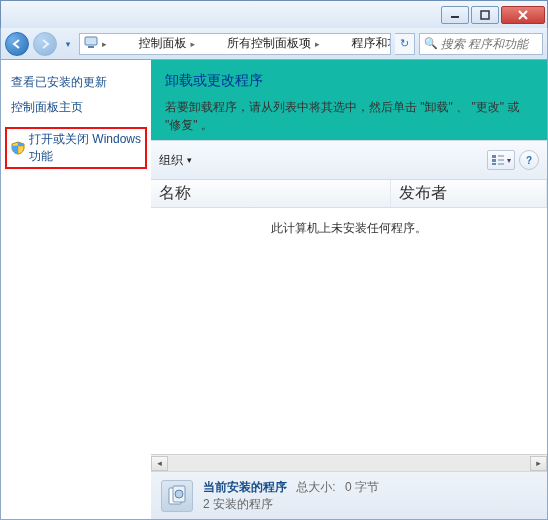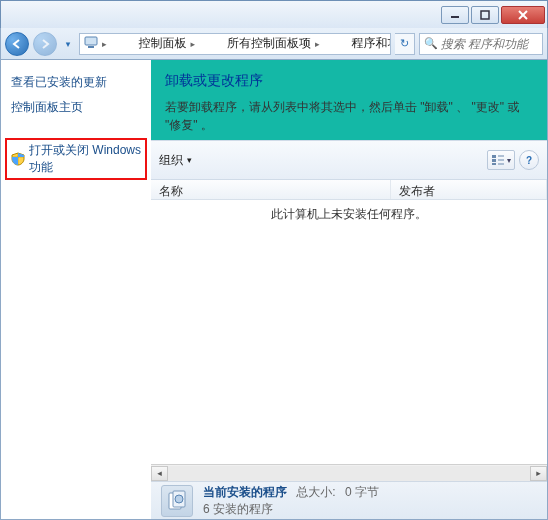--- a/index.html
+++ b/index.html
@@ -22,42 +22,42 @@
 .addr-ref { width:20px; height:22px; border:1px solid #a9bed6; border-left:none; background:#f4f8fc; display:flex;align-items:center;justify-content:center; color:#2a6fb5; font-size:11px;}
 .search { width: 124px; height: 22px; border: 1px solid #a9bed6; background:#fff; display:flex; align-items:center; padding:0 4px; }
 .search input { border:none; outline:none; font-size:12px; color:#15803d; font-style:italic; width:100%; background:transparent; }
 .search .sicn { color:#5a7ea8; margin-right:3px; font-size:11px; }
 
 
 .split { display:flex; height: calc(520px - 28px - 32px); border:1px solid #8ea8c6; border-top:none; }
 .sidebar { width: 150px; background:#fff; padding: 10px 0 10px 0; font-size:12px; }
 .sidebar .lnk { display:block; padding: 4px 10px; color:#1a4e8a; cursor:pointer; }
 .sidebar .lnk.main { color:#154a86; font-weight:400; }
-.sidebar .hl { border: 2px solid #e11; margin: 18px 4px; padding: 2px 4px; display:flex; align-items:center; gap:4px; }
+.sidebar .hl { border: 2px solid #e11; margin: 7px 4px; padding: 2px 4px; display:flex; align-items:center; gap:4px; }
 .sidebar .hl .shield { width:14px; height:14px; }
 
 .content { flex:1; background:#14b8a6; display:flex; flex-direction:column; position:relative;justify-content:center; }
 .hdr { padding: 12px 14px 6px; }
 .hdr h1 { font-size: 14px; font-weight: normal; color:#003399; margin-bottom:8px; }
 .hdr p { font-size: 12px; color:#333; line-height:1.5; }
 .toolbar { height:40px; background: linear-gradient(#f7fafd,#e7eef7); border-top:1px solid #d0dbe8; border-bottom:1px solid #d0dbe8; display:flex; align-items:center; padding:0 8px; font-size:12px; color:#222; }
 .toolbar .org { display:flex; align-items:center; gap:4px; }
 .toolbar .spacer { flex:1; }
 .tb-btn { width:28px; height:20px; border:1px solid #b9c8da; background:linear-gradient(#fbfcfe,#e8eef6); margin-left:4px; border-radius:2px; display:flex;align-items:center;justify-content:center; font-size:10px; color:#446; }
-.listhdr { height:20px; background:linear-gradient(#fcfdfe,#edf2f8); border-bottom:1px solid #d7e0ea; display:flex; font-size:12px; color:#333; }
+.listhdr { height:28px; background:linear-gradient(#fcfdfe,#edf2f8); border-bottom:1px solid #d7e0ea; display:flex; font-size:16px; color:#333; }
 .listhdr .col { padding:3px 8px; border-right:1px solid #e2e8ef; }
 .listhdr .col.name { width:240px; }
 .listhdr .col.pub { flex:1; }
 .listbody { flex:1; background:#fff; overflow:auto; position:relative; }
-.empty { text-align:center; color:#333; font-size:12px; padding-top:6px; }
+.empty { text-align:center; color:#333; font-size:12px; padding-top:12px; }
 .hscroll { height:17px; background:#f0f0f0; border-top:1px solid #d0d0d0; display:flex; align-items:center; }
 .hscroll .thumb-track{ flex:1; position:relative; height:15px; background:#eaeaea; }
 .hscroll .arrow{ width:17px;height:15px;background:linear-gradient(#f7f7f7,#e3e3e3);border:1px solid #c8c8c8;display:flex;align-items:center;justify-content:center;font-size:9px;color:#555;}
 
-.footer { height:38px; background: linear-gradient(#eef3f9,#e1eaf4); border-top:1px solid #cfd9e5; display:flex; align-items:center; padding:0 10px; gap:10px; font-size:12px; color:#333;}
+.footer { height:48px; background: linear-gradient(#eef3f9,#e1eaf4); border-top:1px solid #cfd9e5; display:flex; align-items:center; padding:0 10px; gap:10px; font-size:12px; color:#333;}
 .footer .ficn { width:32px;height:32px; background:linear-gradient(#dbe6f1,#c3d4e6); border:1px solid #b0c2d6; border-radius:3px; display:flex;align-items:center;justify-content:center; }
 .footer .ftxt b { color:#1a4e8a; font-weight:600; }
 .footer .meta { color:#666; margin-left:6px;}
 </style>
 </head>
 <body>
 
 <div class="titlebar">
   <div class="win-btn">
       <svg width="10" height="10">
@@ -169,17 +169,17 @@
             <rect x="7" y="1" width="12" height="16" rx="1" fill="#eaf1f9" stroke="#7a99bb"></rect>
             <circle cx="13" cy="9" r="4" fill="#b9d0e8" stroke="#5a85b3"></circle>
           </svg>
       </div>
       <div class="ftxt">
         <div>
           <b>当前安装的程序</b>
           <span class="meta">总大小:</span>
           <span class="meta">0 字节</span>
         </div>
-        <div class="meta" style="margin-left:0;">6 安装的程序</div>
+        <div class="meta" style="margin-left:0;">2 安装的程序</div>
       </div>
     </div>
   </div>
 </div>
 
 </body></html>

